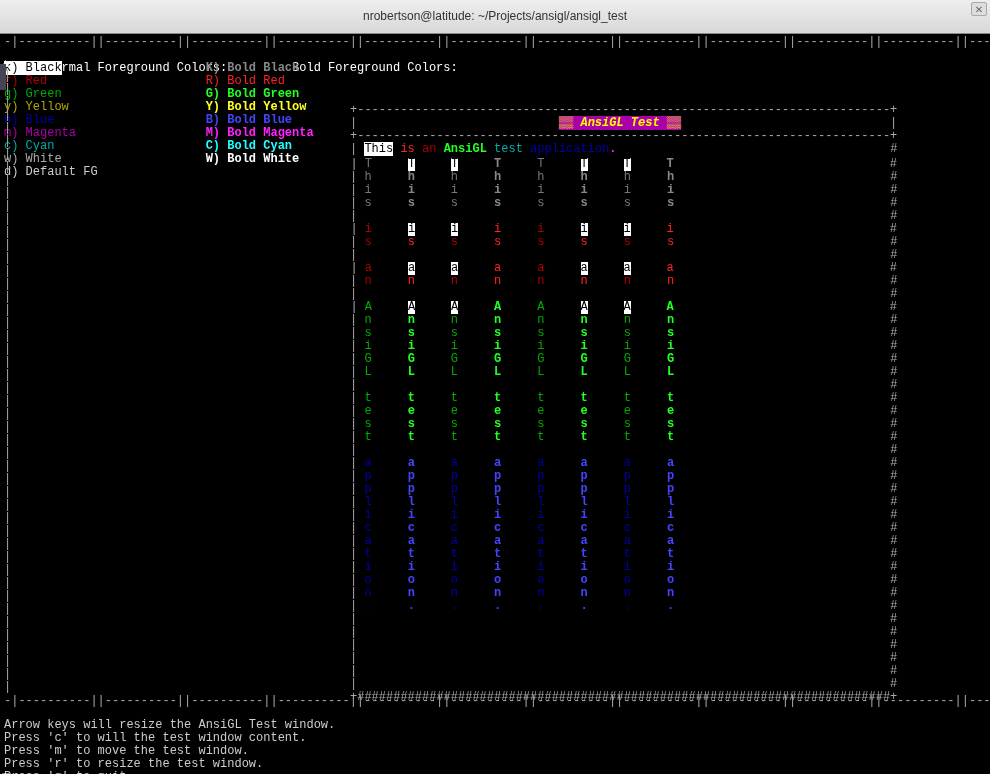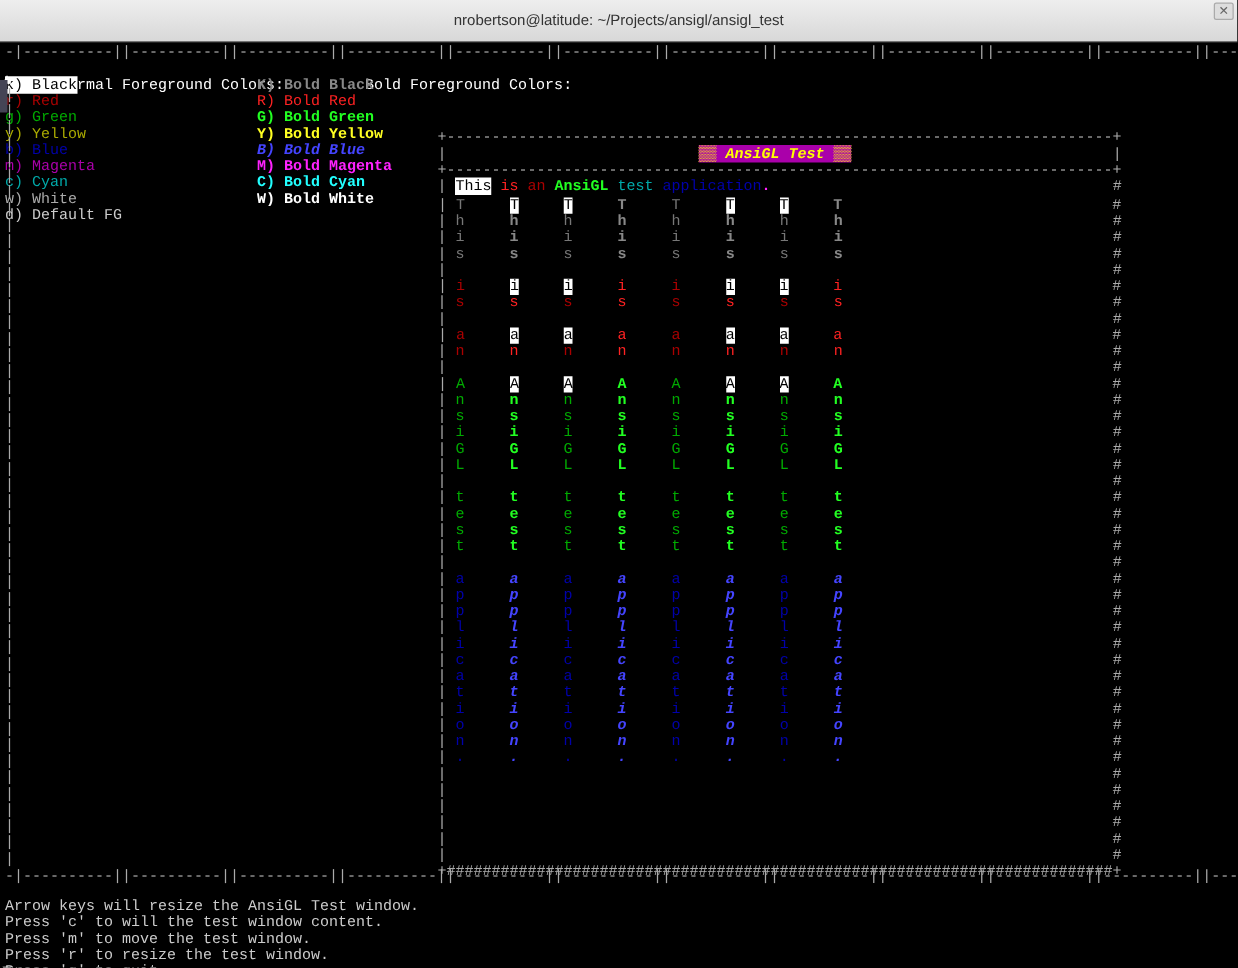--- a/index.html
+++ b/index.html
@@ -37,21 +37,21 @@
     padding: 2px 4px;
   }
   .row { white-space: pre; height: 13px; }
   .hr-top { color: #aaa; }
   .fg-hdr { color: #fff; }
   .sel { background: #fff; color: #000; }
   .k { color: #777; } .K { color: #888; font-weight: bold; }
   .r { color: #a00; } .R { color: #f22; font-weight: normal; }
   .g { color: #0a0; } .G { color: #2f2; font-weight: bold; }
   .y { color: #aa0; } .Y { color: #ff2; font-weight: bold; }
-  .b { color: #00a; } .B { color: #44f; font-weight: bold; font-style: italic; }
+  .b { color: #00a; } .B { color: #44f; font-weight: bold; }
   .m { color: #a0a; } .M { color: #f2f; font-weight: bold; }
   .c { color: #0aa; } .C { color: #2ff; font-weight: bold; }
   .w { color: #aaa; } .W { color: #fff; font-weight: bold; }
   .d { color: #ccc; }
 
   .panel-right {
     position: absolute;
     left: 350px; top: 70px;
     user-select: none;
   }

